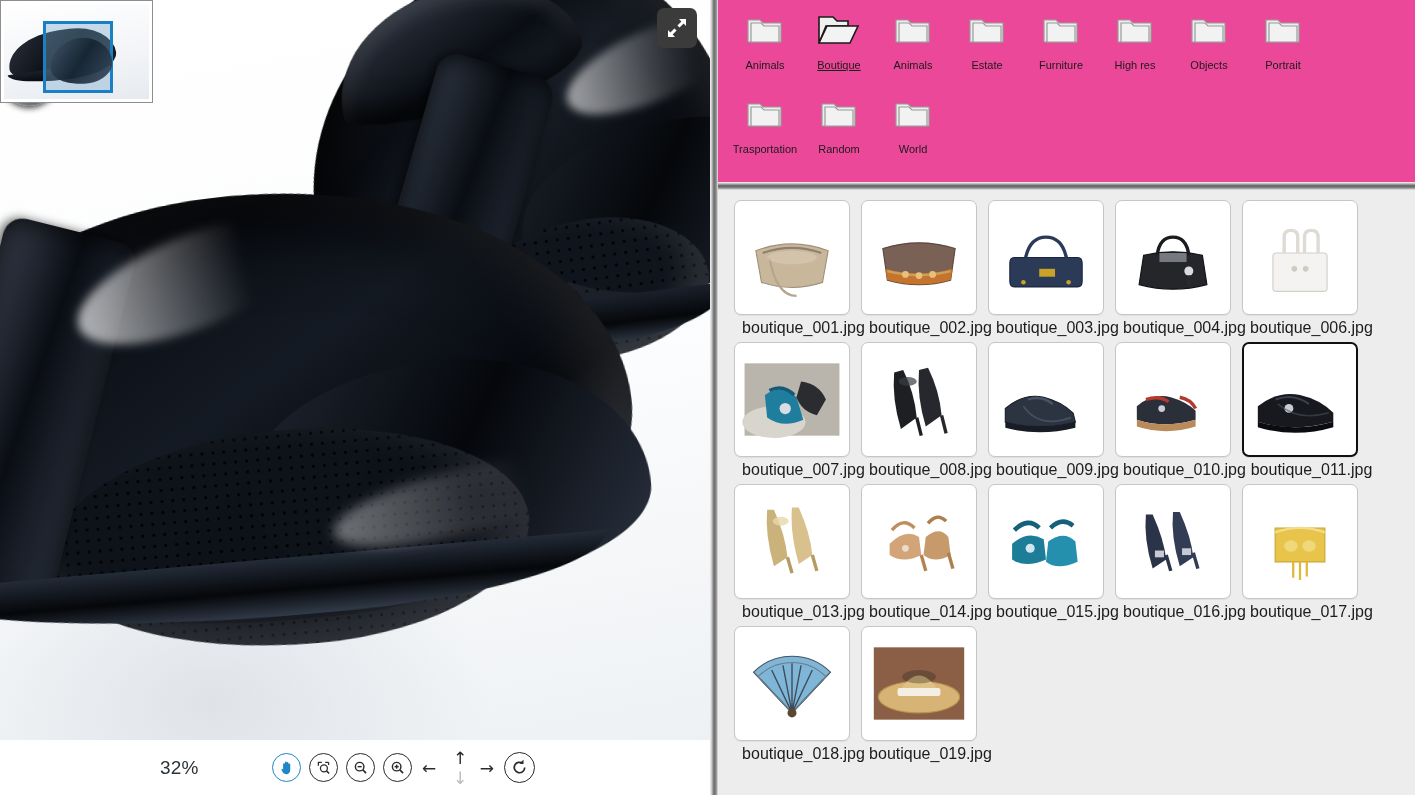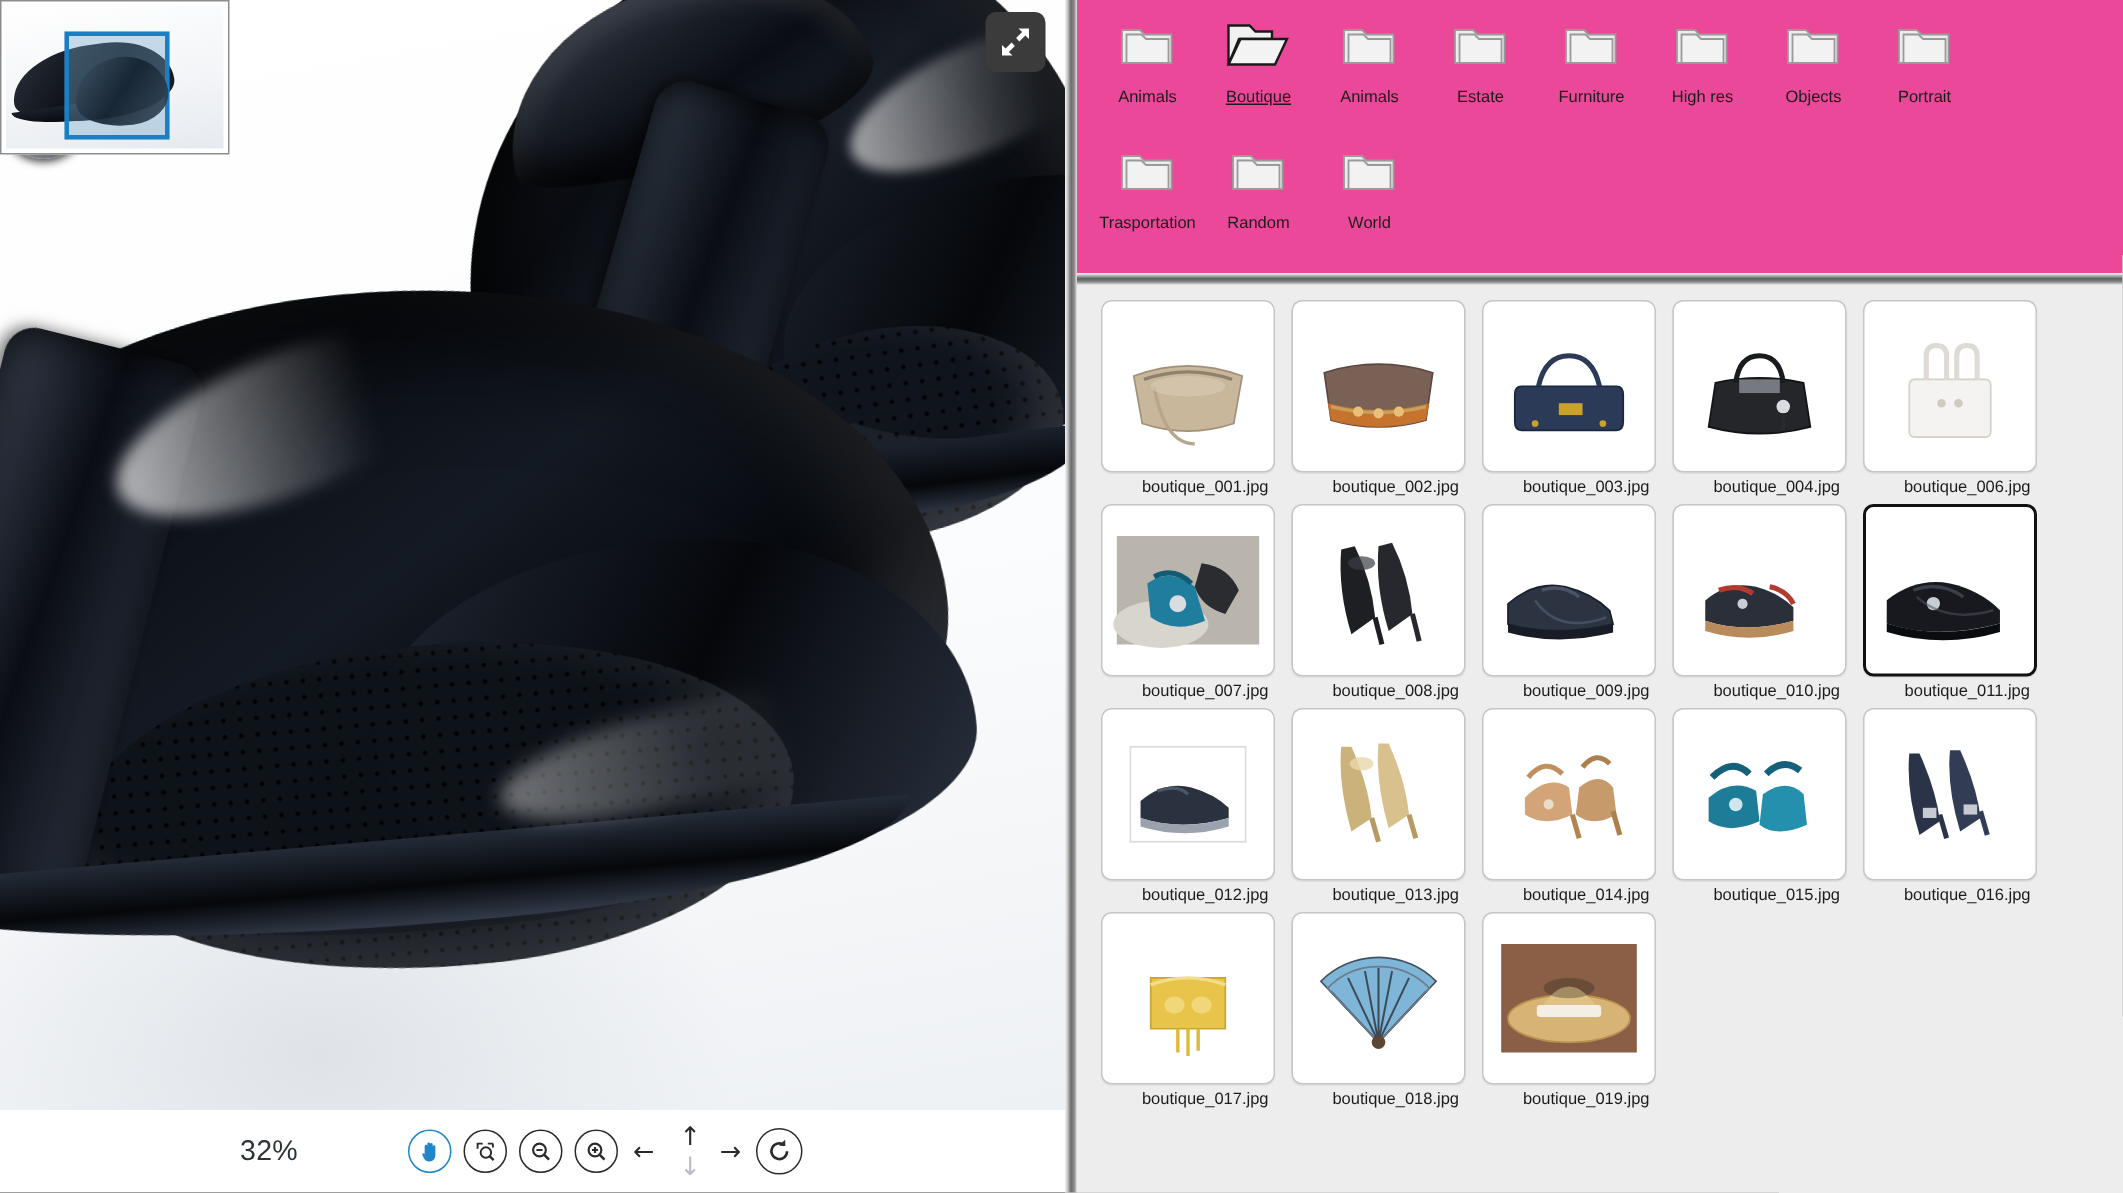--- a/index.html
+++ b/index.html
@@ -6,21 +6,21 @@
   html, body {
     width: 1415px; height: 795px;
     font-family: "Liberation Sans", sans-serif;
     background: #ffffff; overflow: hidden;
   }
   #app { position: relative; width: 1415px; height: 795px; display: flex; }
 
   
   #viewer {
     position: relative; width: 710px; height: 795px;
-    background: #000000; overflow: hidden; flex: none; padding-left: 29px;
+    background: #fde047; overflow: hidden; flex: none; padding-left: 29px;
   }
   #canvas-stage {
     position: absolute; left: 0; top: 0; width: 710px; height: 740px;
     overflow: hidden; background: #ffffff;
   }
 
   
   .shoe-scene { position: absolute; inset: 0; background:
       radial-gradient(ellipse 60% 40% at 30% 95%, #dfe3e8 0%, rgba(255,255,255,0) 65%),
       linear-gradient(170deg, #ffffff 0%, #fbfcfd 55%, #eef1f4 100%); }
@@ -248,21 +248,21 @@
   #thumb-grid { display: flex; flex-wrap: wrap; }
   .thumb-cell { width: 127px; margin-bottom: 5px; display: flex;
     flex-direction: column; align-items: center; cursor: pointer; }
   .thumb-card {
     width: 116px; height: 115px; background: #ffffff;
     border: 1px solid #c6c6c6; border-radius: 7px;
     display: flex; align-items: center; justify-content: center; overflow: hidden;
     box-shadow: 0 1px 1px rgba(0,0,0,.06);
   }
   .thumb-cell.selected .thumb-card { border: 2px solid #111111; }
-  .thumb-name { margin-top: 4px; font-size: 11px; color: #1c1c1c;
+  .thumb-name { margin-top: 4px; font-size: 16px; color: #1c1c1c;
     white-space: nowrap; margin-left: 24px; }
   .thumb-art { width: 100%; height: 100%; position: relative; }
 </style>
 </head>
 <body>
 
 <div id="app">
 
   <div id="viewer">
 
@@ -575,31 +575,20 @@
                   <path d="M28 50 q16-6 30 4" fill="none" stroke="#3a3f48" stroke-width="2"></path>
                   <circle cx="40" cy="58" r="4" fill="#c8ccd3"></circle>
                   <path d="M30 54 q18 16 46 8" fill="none" stroke="#4c525c" stroke-width="1.5" opacity=".55"></path>
                 </svg></div>
             </div>
             <div class="thumb-name">boutique_011.jpg</div>
           </div>
           <div class="thumb-cell">
             <div class="thumb-card">
               <div class="thumb-art"><svg viewBox="0 0 100 100" width="100%" height="100%">
-                  <rect x="16" y="22" width="68" height="56" fill="#ffffff" stroke="#dcdcdc"></rect>
-                  <path d="M22 54 q14-12 30-8 q14 4 22 12 l0 6 q-28 8-52 0 Z" fill="#2a3240"></path>
-                  <path d="M22 64 q26 8 52 0 l0 5 q-26 8-52 0 Z" fill="#9aa2ad"></path>
-                  <path d="M32 48 q12-4 18 2" fill="none" stroke="#4c5666" stroke-width="2"></path>
-                </svg></div>
-            </div>
-            <div class="thumb-name">boutique_012.jpg</div>
-          </div>
-          <div class="thumb-cell">
-            <div class="thumb-card">
-              <div class="thumb-art"><svg viewBox="0 0 100 100" width="100%" height="100%">
                   <path d="M34 22 q10 22 12 42 l-12 8 q-8-28-6-50 Z" fill="#cbb27a"></path>
                   <path d="M46 64 l4 14" stroke="#b59a62" stroke-width="3"></path>
                   <path d="M56 20 q10 22 12 42 l-12 8 q-8-28-6-50 Z" fill="#d8c18c"></path>
                   <path d="M68 62 l4 14" stroke="#b59a62" stroke-width="3"></path>
                   <ellipse cx="40" cy="32" rx="7" ry="4" fill="#e7d7ab" opacity=".8"></ellipse>
                 </svg></div>
             </div>
             <div class="thumb-name">boutique_013.jpg</div>
           </div>
           <div class="thumb-cell">

